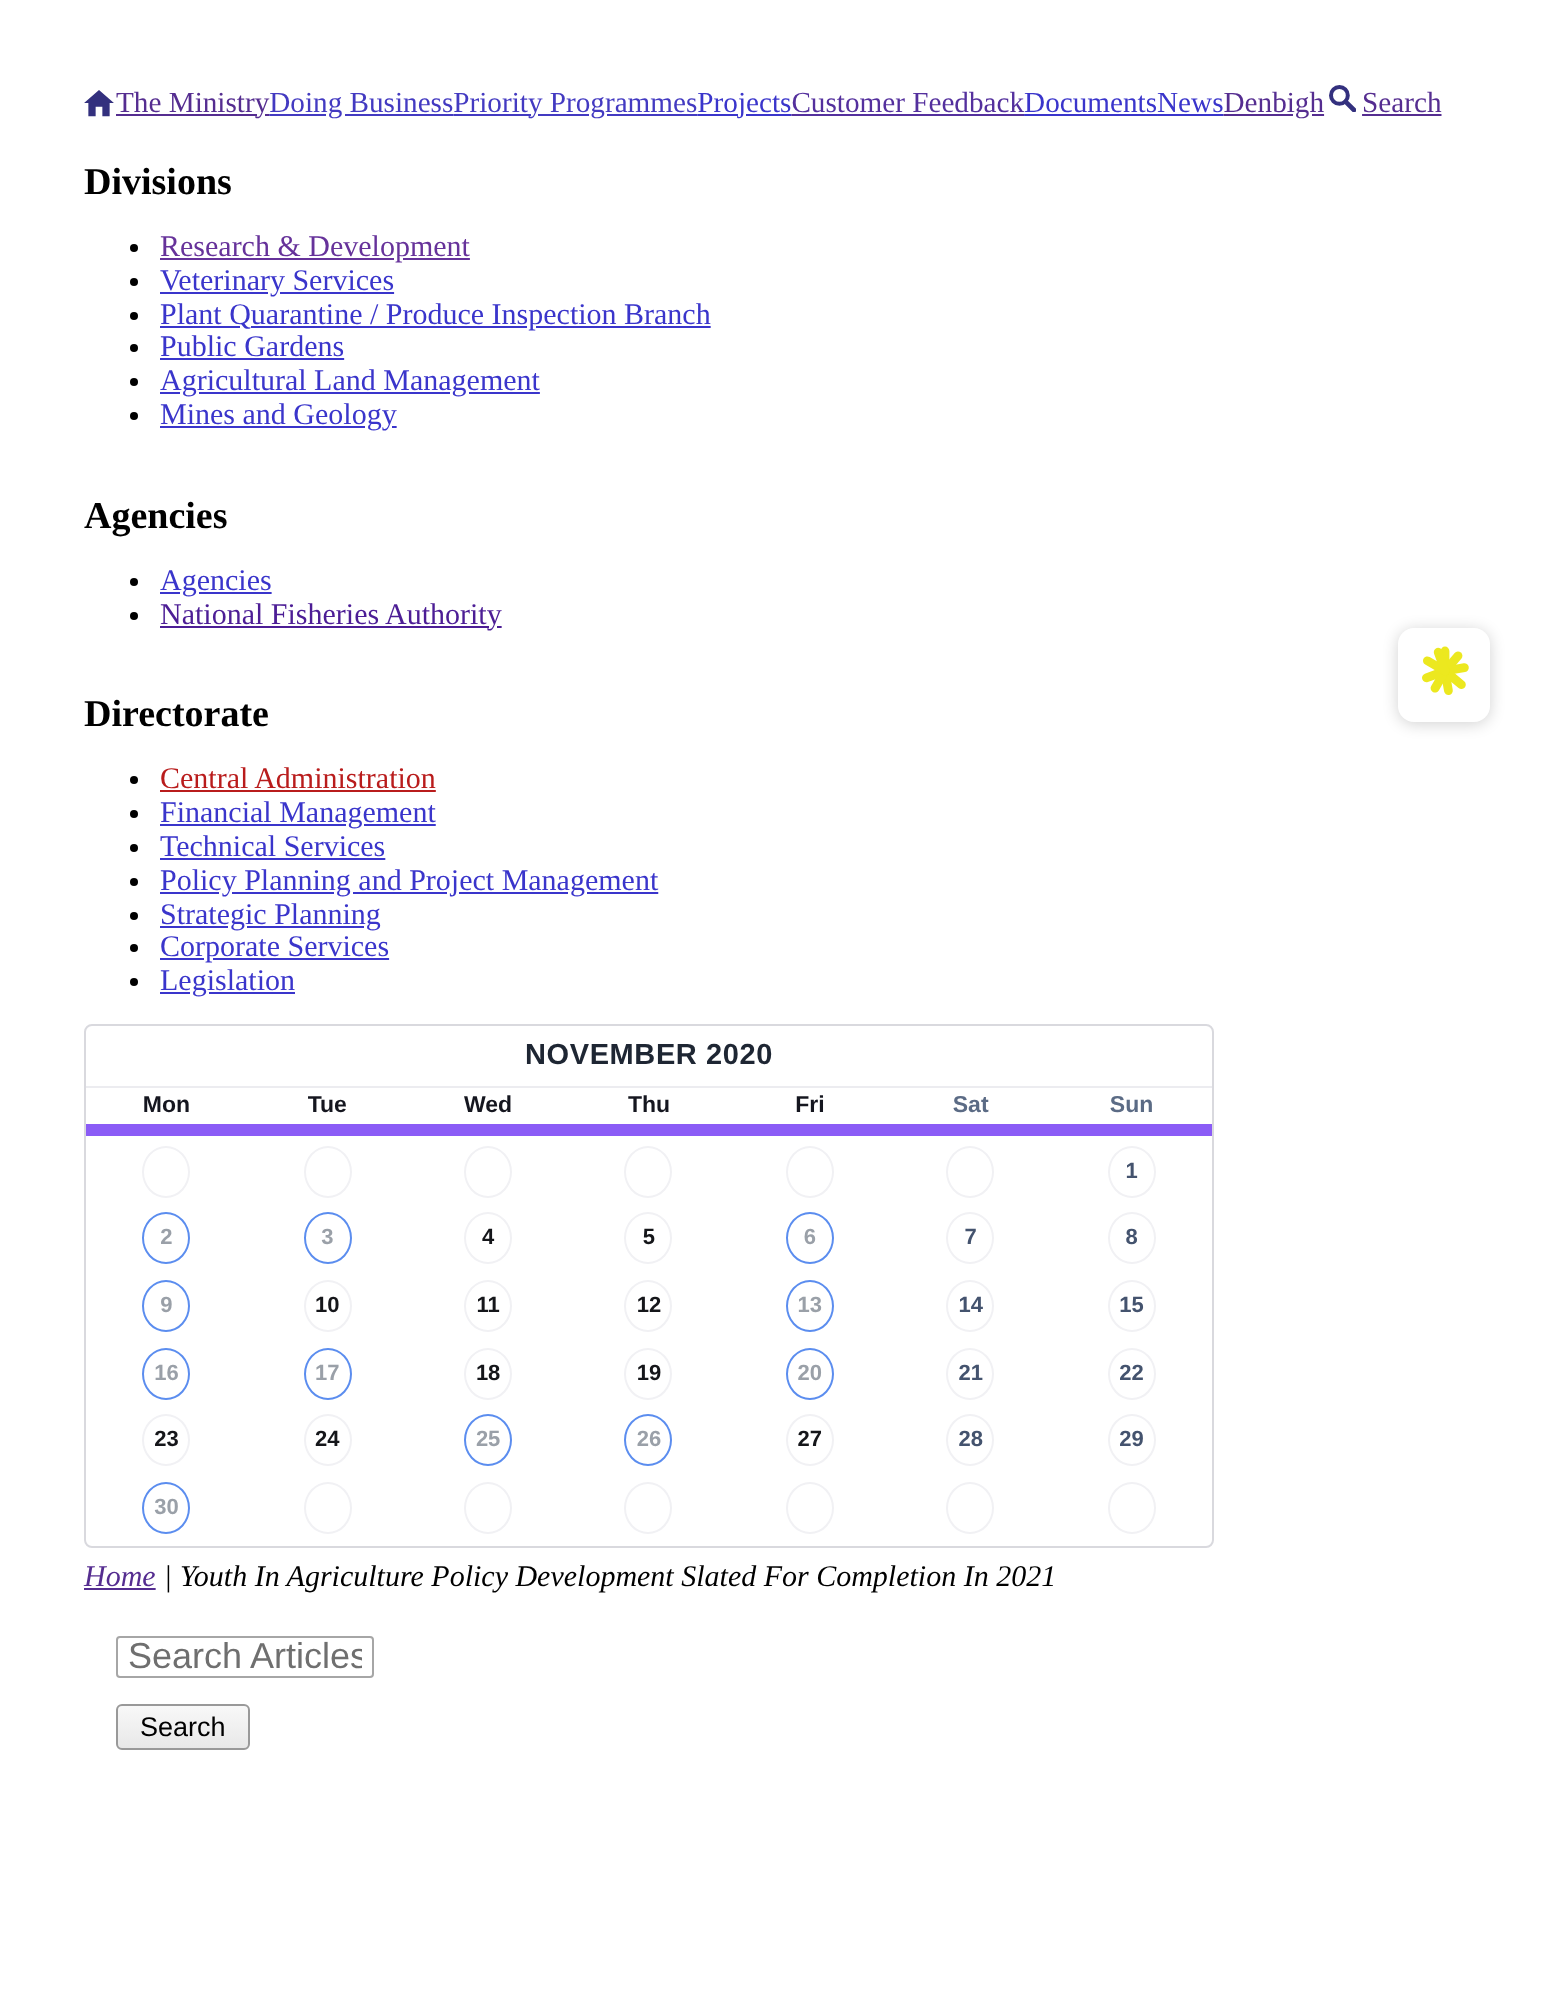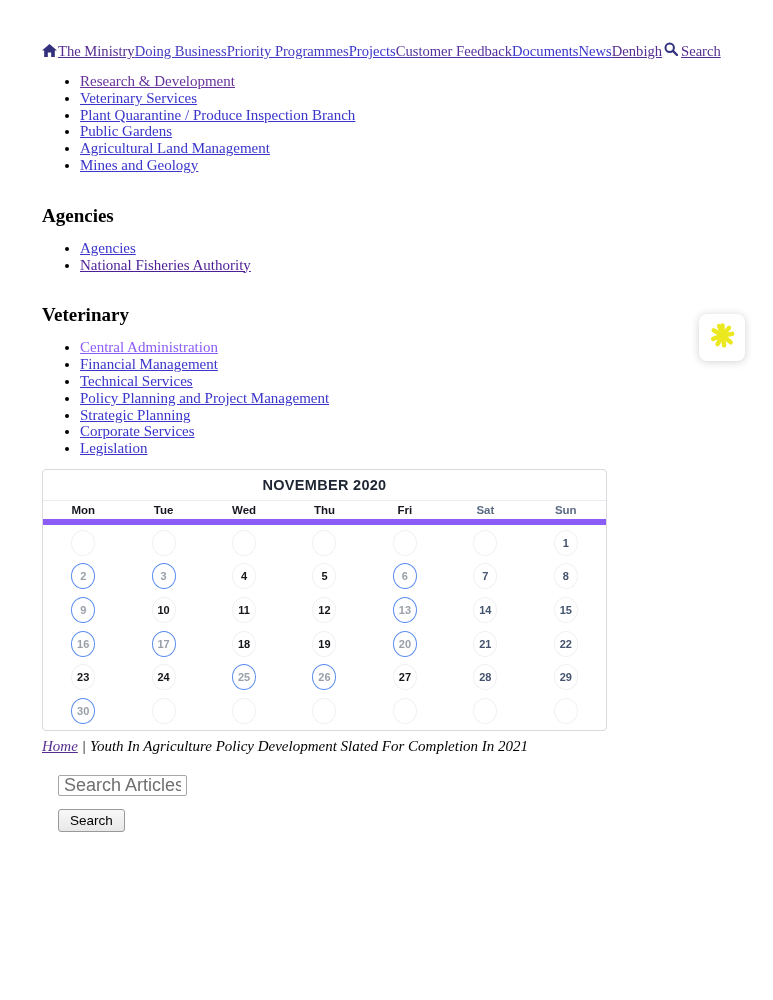--- a/index.html
+++ b/index.html
@@ -99,40 +99,41 @@
           <circle cx="5.7" cy="5.7" r="4.2" fill="none" stroke="#33307e" stroke-width="2"></circle>
           <line x1="8.9" y1="8.9" x2="13" y2="13" stroke="#33307e" stroke-width="2.3" stroke-linecap="round"></line>
         </svg>
       </span>
       <span style="text-decoration:underline; color:#552d90;">Search</span>
     </a>
   </nav>
 
   <main>
       <section>
+        <h2 class="sec">Divisions</h2>
         <ul class="seclist">
           <li><a href="#" style="color: rgb(102, 50, 154);">Research &amp; Development</a></li>
           <li><a href="#" style="color: rgb(58, 53, 203);">Veterinary Services</a></li>
           <li><a href="#" style="color: rgb(58, 53, 203);">Plant Quarantine / Produce Inspection Branch</a></li>
           <li><a href="#" style="color: rgb(58, 53, 203);">Public Gardens</a></li>
           <li><a href="#" style="color: rgb(58, 53, 203);">Agricultural Land Management</a></li>
           <li><a href="#" style="color: rgb(58, 53, 203);">Mines and Geology</a></li>
         </ul>
       </section>
       <section>
         <h2 class="sec">Agencies</h2>
         <ul class="seclist">
           <li><a href="#" style="color: rgb(58, 53, 203);">Agencies</a></li>
           <li><a href="#" style="color: #4c1d95; text-decoration: underline;">National Fisheries Authority</a></li>
         </ul>
       </section>
       <section>
-        <h2 class="sec">Veterinary</h2>
+        <h2 class="sec">Directorate</h2>
         <ul class="seclist">
-          <li><a href="#" style="color: #8b5cf6;">Central Administration</a></li>
+          <li><a href="#" style="color: #b91c1c;">Central Administration</a></li>
           <li><a href="#" style="color: rgb(58, 53, 203);">Financial Management</a></li>
           <li><a href="#" style="color: rgb(58, 53, 203);">Technical Services</a></li>
           <li><a href="#" style="color: rgb(58, 53, 203);">Policy Planning and Project Management</a></li>
           <li><a href="#" style="color: rgb(58, 53, 203);">Strategic Planning</a></li>
           <li><a href="#" style="color: rgb(58, 53, 203);">Corporate Services</a></li>
           <li><a href="#" style="color: rgb(58, 53, 203);">Legislation</a></li>
         </ul>
       </section>
     </main>
 

